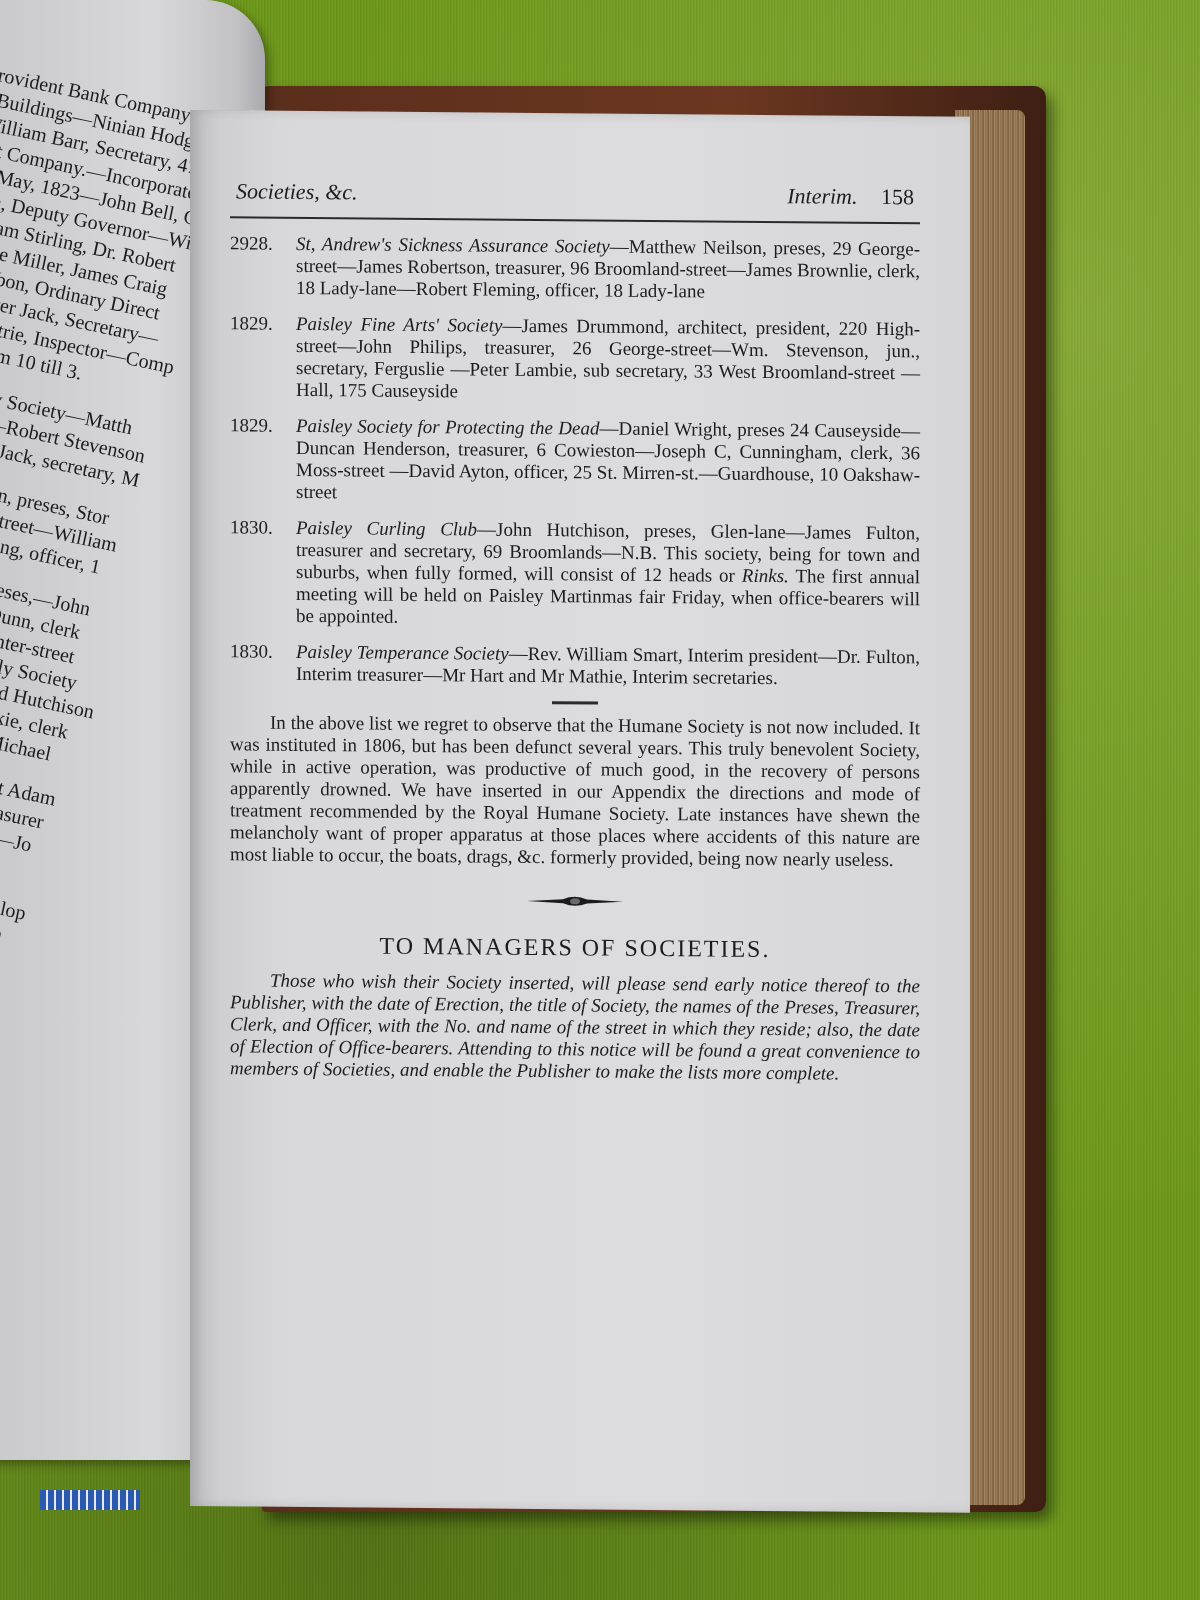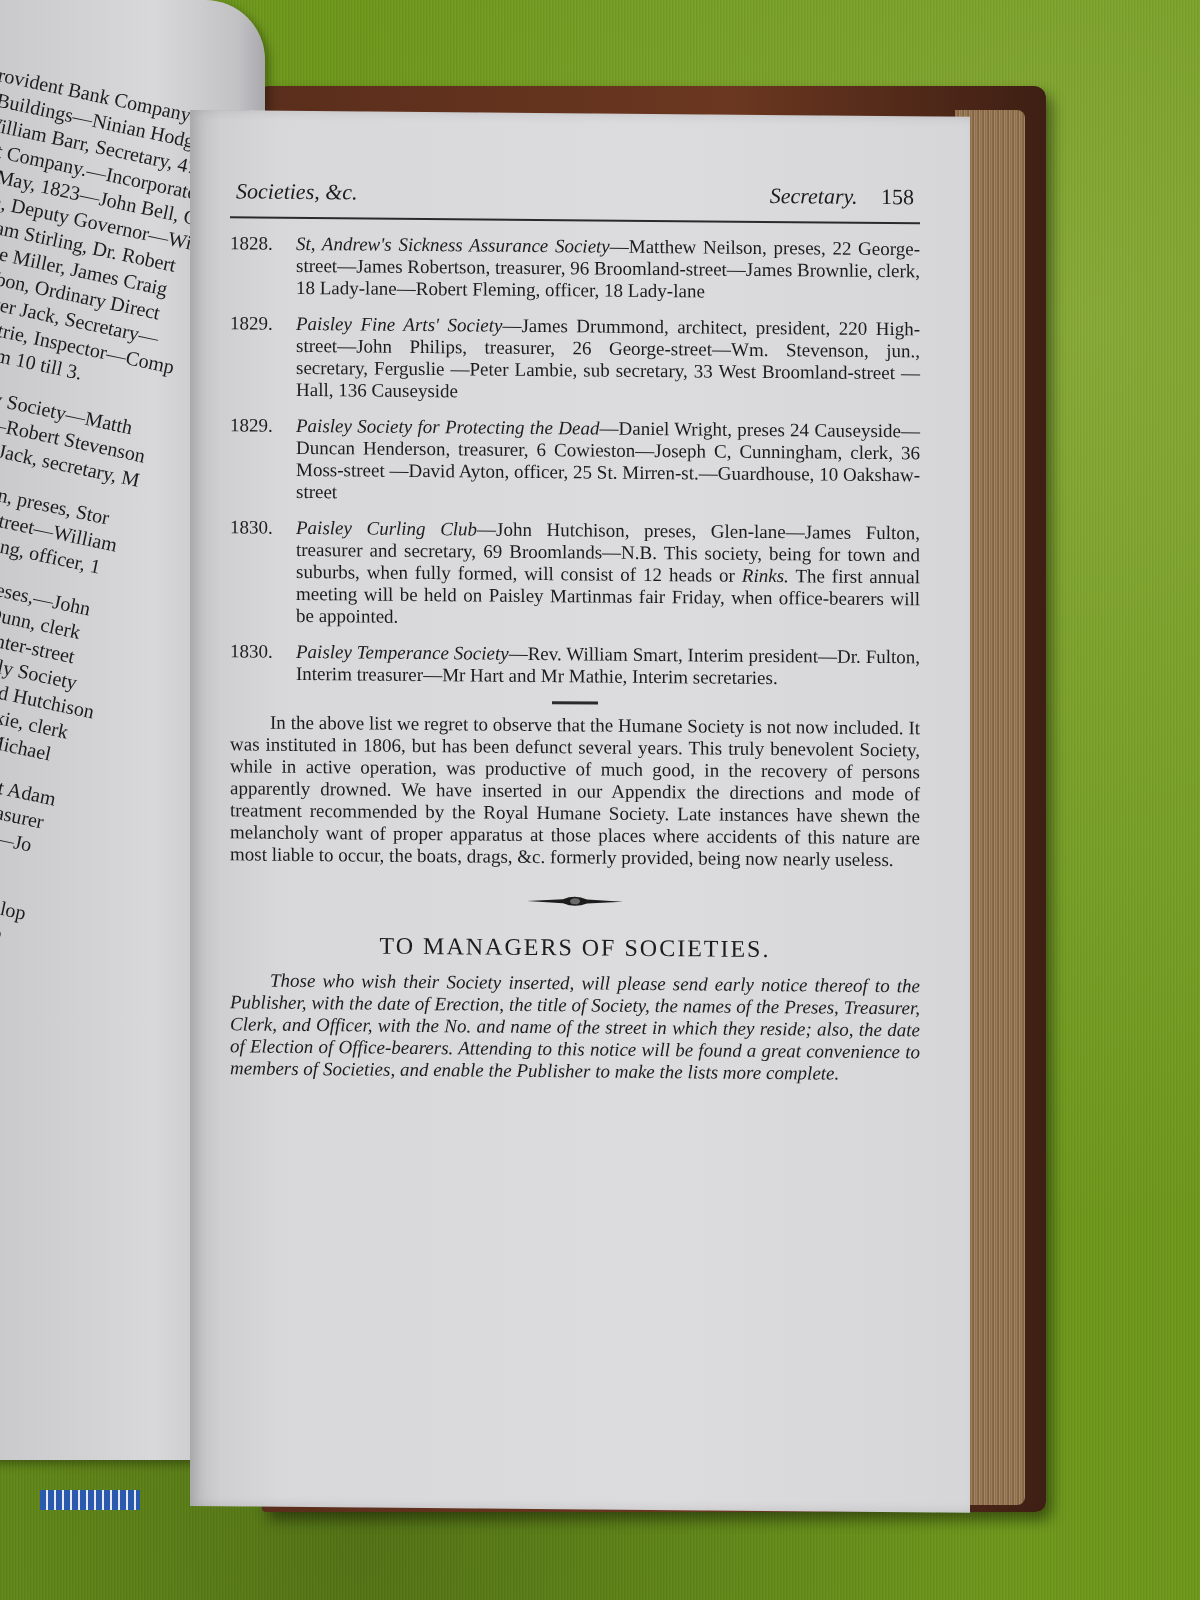--- a/index.html
+++ b/index.html
@@ -131,32 +131,32 @@
       <span class="ln">d by Act of Parliament</span>
       <span class="ln">Wylie, clerk</span>
     </div>
 </div>
 
 <div class="page-right">
   <div class="page-content">
     <div class="running-head">
       <span class="left">Societies, &amp;c.</span>
       <span class="right">
-        <span class="sect">Secretary.</span>
+        <span class="sect">Interim.</span>
         <span>158</span>
       </span>
     </div>
 
     <div class="entry">
-      <span class="year">1828.</span>
-      <span class="body"><span class="name">St, Andrew's Sickness Assurance Society</span><span class="detail">—Matthew Neilson, preses, 22 George-street—James Robertson, treasurer, 96 Broomland-street—James Brownlie, clerk, 18 Lady-lane—Robert Fleming, officer, 18 Lady-lane</span></span>
+      <span class="year">2928.</span>
+      <span class="body"><span class="name">St, Andrew's Sickness Assurance Society</span><span class="detail">—Matthew Neilson, preses, 29 George-street—James Robertson, treasurer, 96 Broomland-street—James Brownlie, clerk, 18 Lady-lane—Robert Fleming, officer, 18 Lady-lane</span></span>
     </div>
     <div class="entry">
       <span class="year">1829.</span>
-      <span class="body"><span class="name">Paisley Fine Arts' Society</span><span class="detail">—James Drummond, architect, president, 220 High-street—John Philips, treasurer, 26 George-street—Wm. Stevenson, jun., secretary, Ferguslie —Peter Lambie, sub secretary, 33 West Broomland-street —Hall, 136 Causeyside</span></span>
+      <span class="body"><span class="name">Paisley Fine Arts' Society</span><span class="detail">—James Drummond, architect, president, 220 High-street—John Philips, treasurer, 26 George-street—Wm. Stevenson, jun., secretary, Ferguslie —Peter Lambie, sub secretary, 33 West Broomland-street —Hall, 175 Causeyside</span></span>
     </div>
     <div class="entry">
       <span class="year">1829.</span>
       <span class="body"><span class="name">Paisley Society for Protecting the Dead</span><span class="detail">—Daniel Wright, preses 24 Causeyside—Duncan Henderson, treasurer, 6 Cowieston—Joseph C, Cunningham, clerk, 36 Moss-street —David Ayton, officer, 25 St. Mirren-st.—Guardhouse, 10 Oakshaw-street</span></span>
     </div>
     <div class="entry">
       <span class="year">1830.</span>
       <span class="body"><span class="name">Paisley Curling Club</span><span class="detail">—John Hutchison, preses, Glen-lane—James Fulton, treasurer and secretary, 69 Broomlands—N.B. This society, being for town and suburbs, when fully formed, will consist of 12 heads or </span><em>Rinks.</em><span class="detail"> The first annual meeting will be held on Paisley Martinmas fair Friday, when office-bearers will be appointed.</span></span>
     </div>
     <div class="entry">

